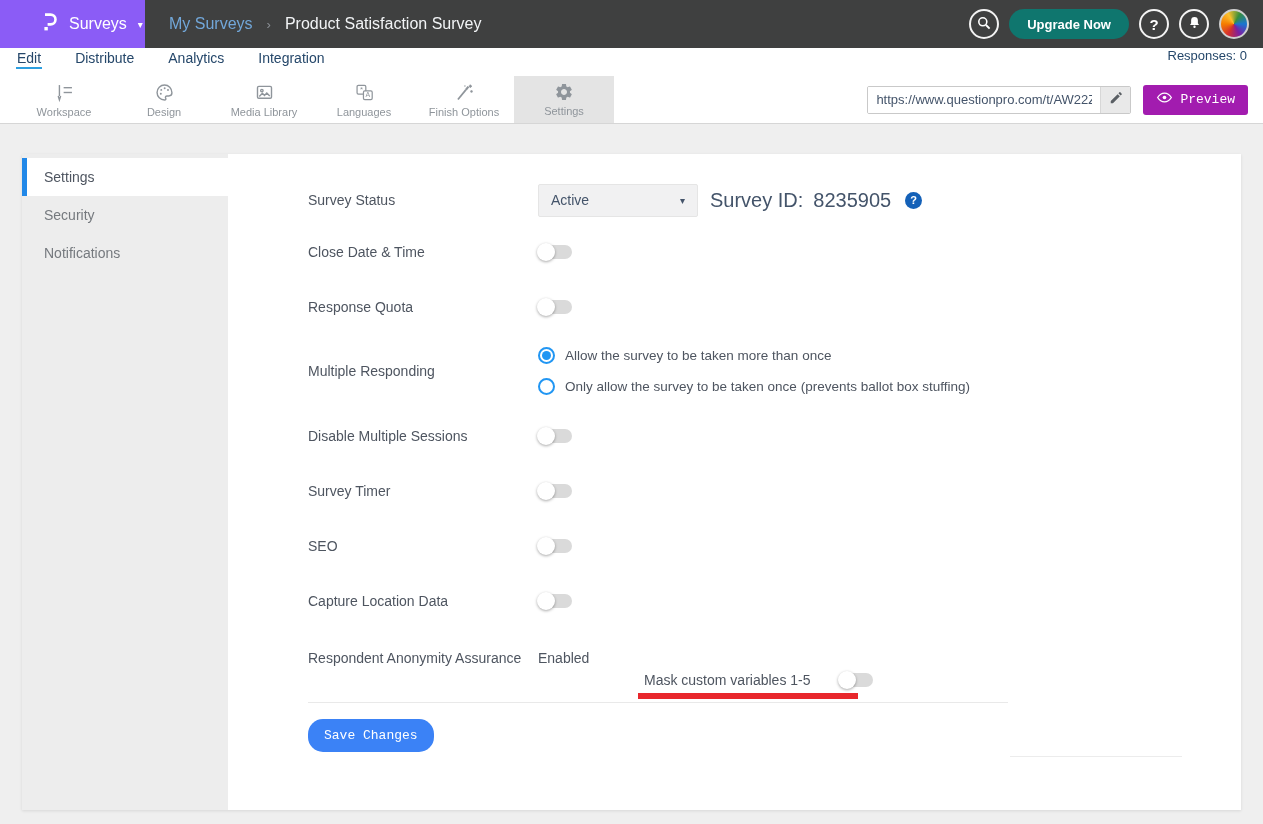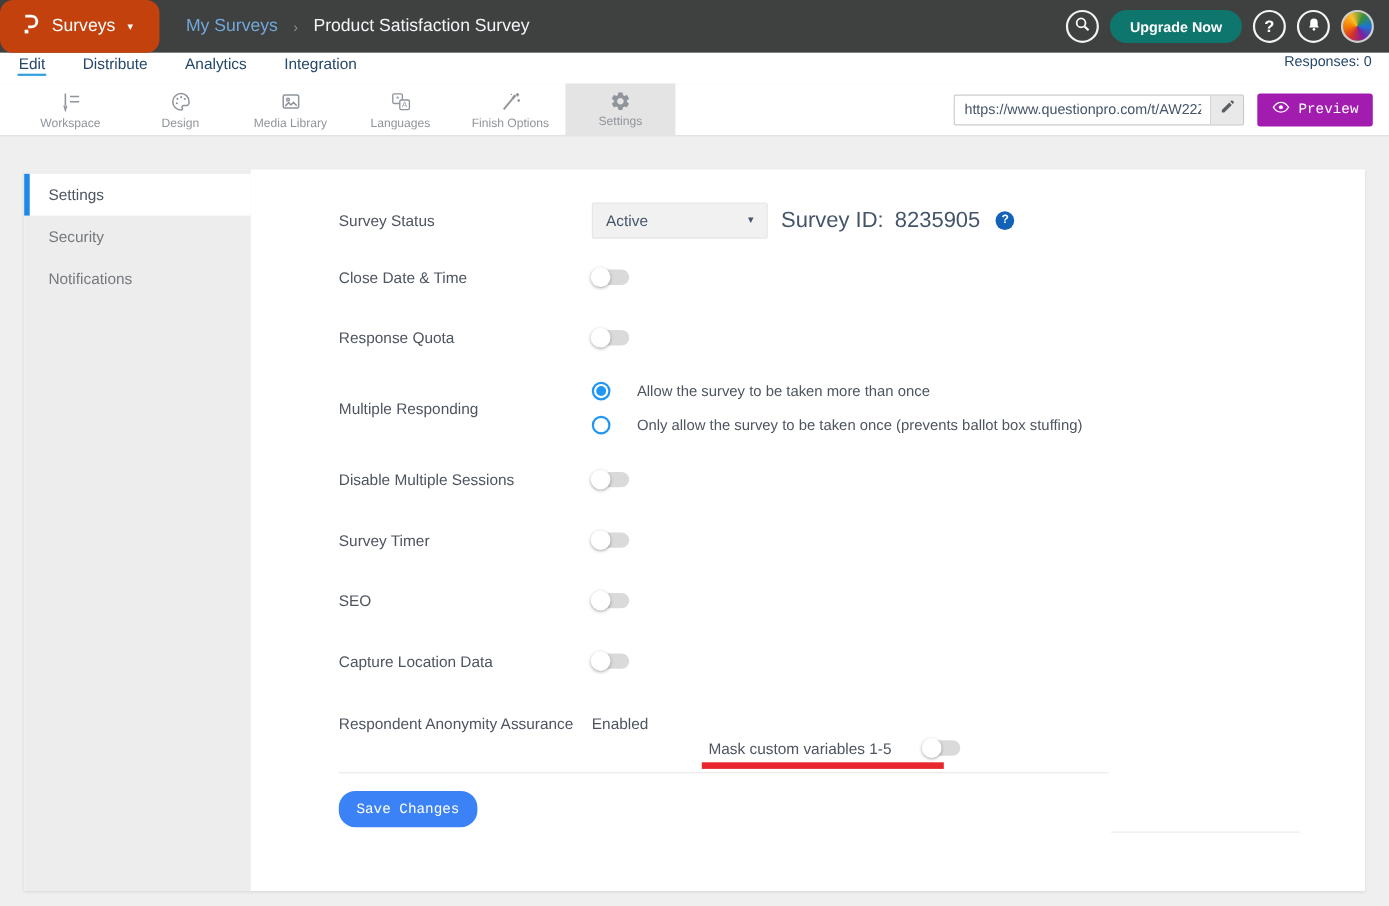--- a/index.html
+++ b/index.html
@@ -1,22 +1,22 @@
 <!DOCTYPE html>
 <html><head>
 <meta charset="utf-8">
 <style>
   * { margin:0; padding:0; box-sizing:border-box; }
   html,body { width:1263px; height:824px; overflow:hidden;
     font-family:"Liberation Sans", sans-serif; background:#efefef; }
 
   
   .topbar { height:48px; background:#3f4040; display:flex; align-items:stretch; }
-  .logo-block { width:145px; background:#c2410c; display:flex; align-items:center;
-    gap:9px; padding-left:16px; cursor:pointer;border-radius:12px; }
+  .logo-block { width:145px; background:#8b5cf6; display:flex; align-items:center;
+    gap:9px; padding-left:38px; cursor:pointer; }
   .logo-block .product { color:#fff; font-size:16px; }
   .logo-block .caret { color:#fff; font-size:10px; margin-left:2px; }
   .crumbs { display:flex; align-items:center; gap:14px; margin-left:24px; }
   .crumb-parent { color:#72a7d9; font-size:16px; cursor:pointer; }
   .crumb-sep { color:#8a8f94; font-size:13px; }
   .crumb-current { color:#f2f4f6; font-size:16px; }
   .top-actions { margin-left:auto; display:flex; align-items:center; gap:10px; padding-right:14px; }
   .circle-btn { width:30px; height:30px; border:2px solid #f3f3f3; border-radius:50%;
     display:flex; align-items:center; justify-content:center; color:#fff;
     font-weight:bold; font-size:15px; cursor:pointer; }
@@ -78,21 +78,21 @@
   .help-dot { width:17px; height:17px; border-radius:50%; background:#1461b8; color:#fff;
     font-size:11px; font-weight:bold; display:flex; align-items:center; justify-content:center;
     margin-left:14px; cursor:pointer; }
 
   .toggle { width:34px; height:14px; border-radius:8px; background:#dadada;
     position:relative; cursor:pointer; flex-shrink:0; }
   .toggle .knob { position:absolute; left:-1px; top:-2px; width:18px; height:18px;
     border-radius:50%; background:#fff; box-shadow:0 1px 3px rgba(0,0,0,.35); }
 
   .radio-col { display:flex; flex-direction:column; gap:14px; }
-  .radio-opt { display:flex; align-items:center; gap:24px; cursor:pointer; }
+  .radio-opt { display:flex; align-items:center; gap:10px; cursor:pointer; }
   .radio { width:17px; height:17px; border:2px solid #2196f3; border-radius:50%;
     display:flex; align-items:center; justify-content:center; flex-shrink:0; }
   .radio.checked::after { content:""; width:9px; height:9px; border-radius:50%; background:#2196f3; }
   .radio-label { font-size:13.5px; color:#4e5560; }
 
   .anon-status { width:106px; font-size:14px; color:#4e5560; flex-shrink:0; }
   .mask-wrap { position:relative; display:flex; align-items:center; gap:28px;margin-top:44px; }
   .mask-label { font-size:14px; color:#4e5560; }
   .red-underline { position:absolute; left:-6px; bottom:-11px; width:220px; height:6px;
     background:#e8272c; }

